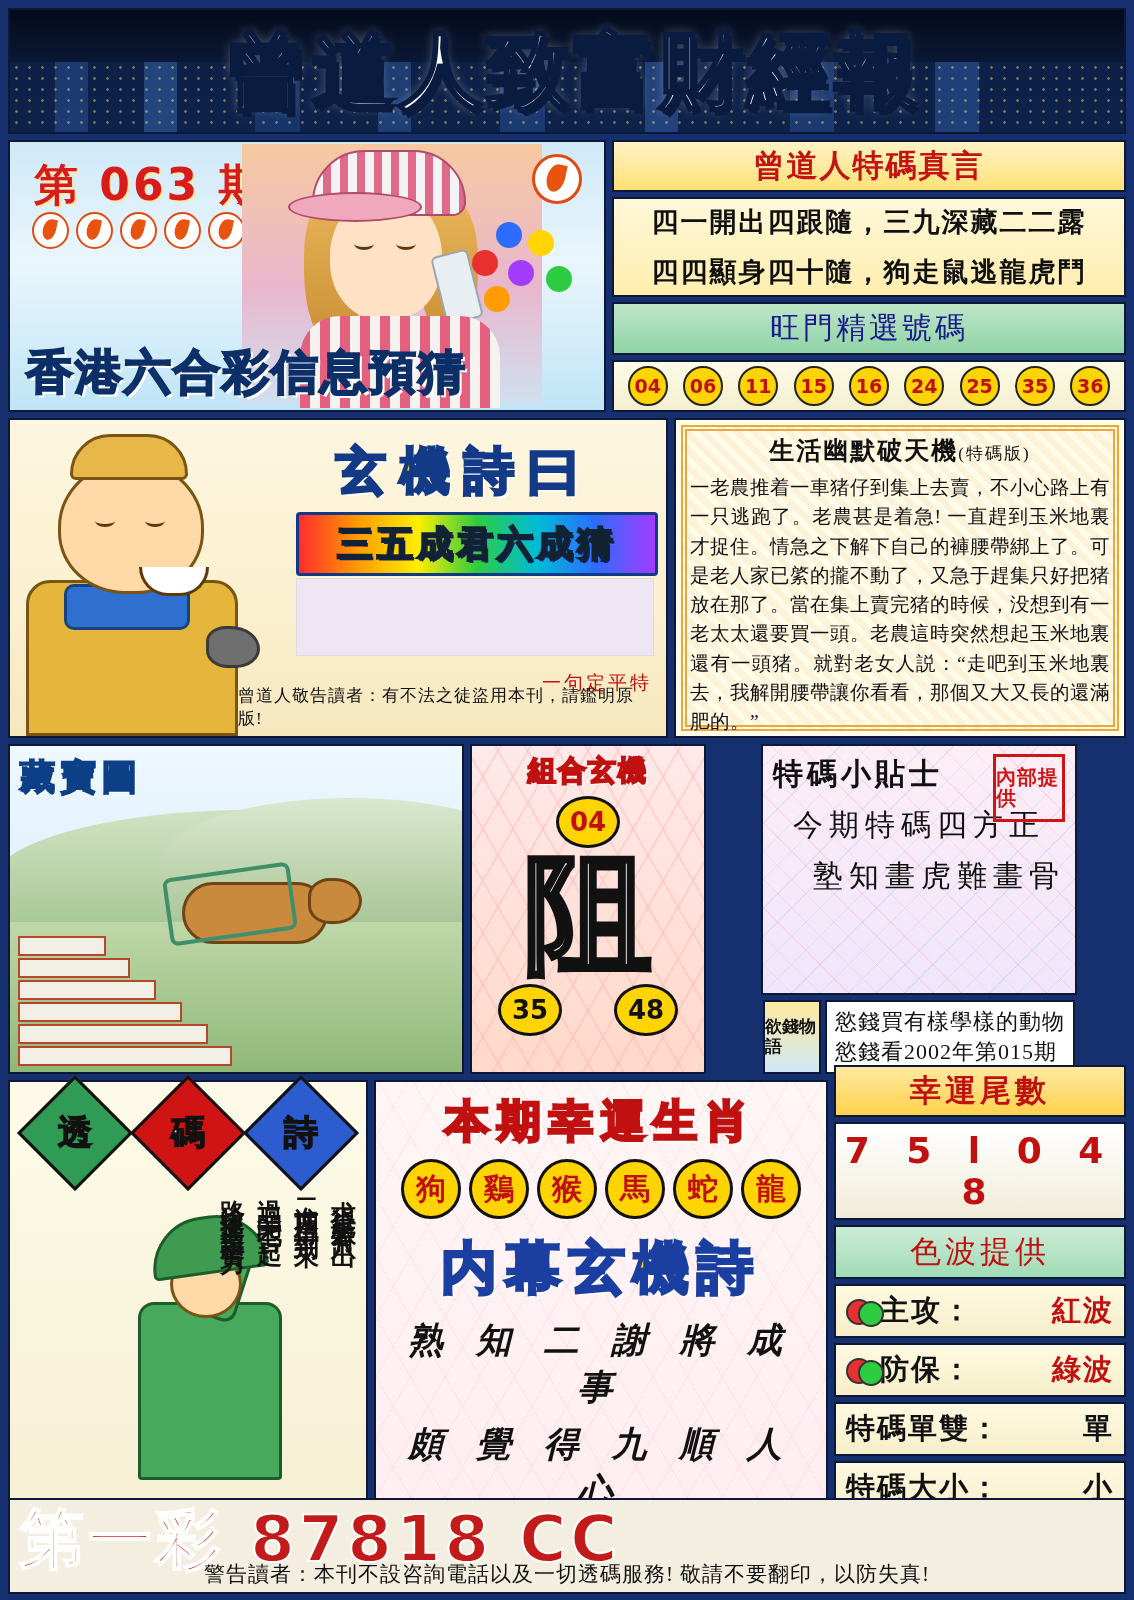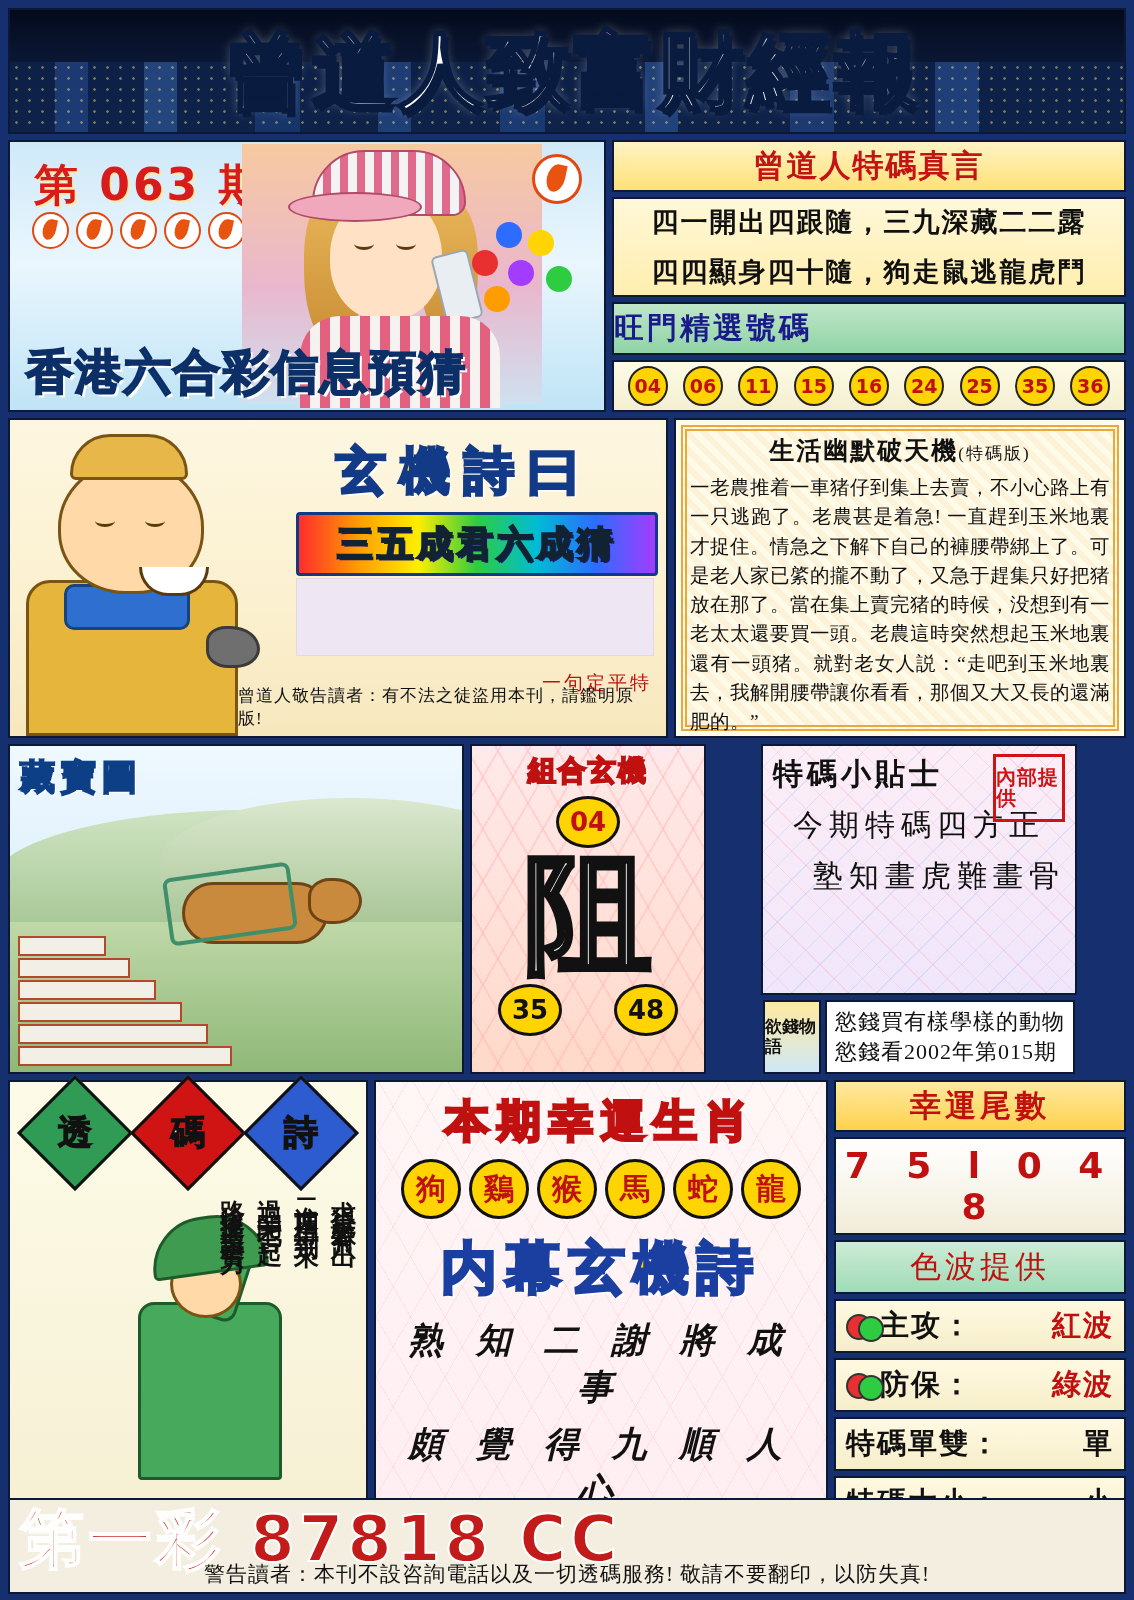--- a/index.html
+++ b/index.html
@@ -138,22 +138,22 @@
   }
   .rc-lines{
     background:linear-gradient(180deg,#fff8d8,#ffeeae);
     border:2px solid #0b1836;flex:1;
     display:flex;flex-direction:column;justify-content:center;gap:14px;
     padding:4px 8px;box-sizing:border-box;
   }
   .rc-lines div{font-size:27px;letter-spacing:2px;color:#101010;text-align:center;font-weight:bold;}
   .rc-sub{
     background:linear-gradient(180deg,#bfe6c8,#8fd3a6);
-    border:2px solid #0b1836;
-    font-size:30px;font-weight:bold;color:#1a1a8c;padding:4px 0;
+    border:2px solid #0b1836;text-align:center;
+    font-size:30px;font-weight:normal;color:#1a1a8c;padding:4px 0;
     font-family:"DejaVu Sans",sans-serif;letter-spacing:3px;
   }
   .rc-nums{
     background:linear-gradient(180deg,#fdfbe6,#f4efd0);
     border:2px solid #0b1836;
     display:flex;align-items:center;justify-content:space-around;
     padding:4px 6px;box-sizing:border-box;height:52px;
   }
   .numball{
     width:36px;height:36px;border-radius:50%;
@@ -347,21 +347,21 @@
     font-size:30px;font-weight:bold;color:#c01010;font-family:"DejaVu Sans",sans-serif;
   }
   .cb-title2{
     font-family:"DejaVu Sans",sans-serif;font-weight:bold;font-size:56px;letter-spacing:8px;
     color:#ffd400;-webkit-text-stroke:3px #1a3fa0;text-shadow:3px 3px 0 #fff;margin-top:12px;
   }
   .cb-poem{font-style:italic;}
   .cb-poem div{font-size:35px;letter-spacing:12px;color:#111;margin:10px 0;font-weight:bold;}
   .cb-give{margin-top:14px;font-size:33px;letter-spacing:10px;color:#c01010;font-weight:bold;}
   .cb-give b{color:#111;}
-  .right4{width:292px;display:flex;flex-direction:column;gap:5px;}
+  .right4{width:292px;display:flex;flex-direction:column;gap:5px;justify-content:center;}
   .r4-head{
     background:linear-gradient(180deg,#ffe9a0,#ffd24d);
     border:2px solid #0b1836;text-align:center;
     font-size:31px;font-weight:bold;color:#c01010;letter-spacing:4px;padding:3px 0;
     font-family:"DejaVu Sans",sans-serif;
   }
   .r4-tail{
     background:linear-gradient(180deg,#ffffff,#f1ecd9);
     border:2px solid #0b1836;text-align:center;
     font-size:36px;font-weight:bold;color:#c01010;letter-spacing:12px;padding:6px 0;

